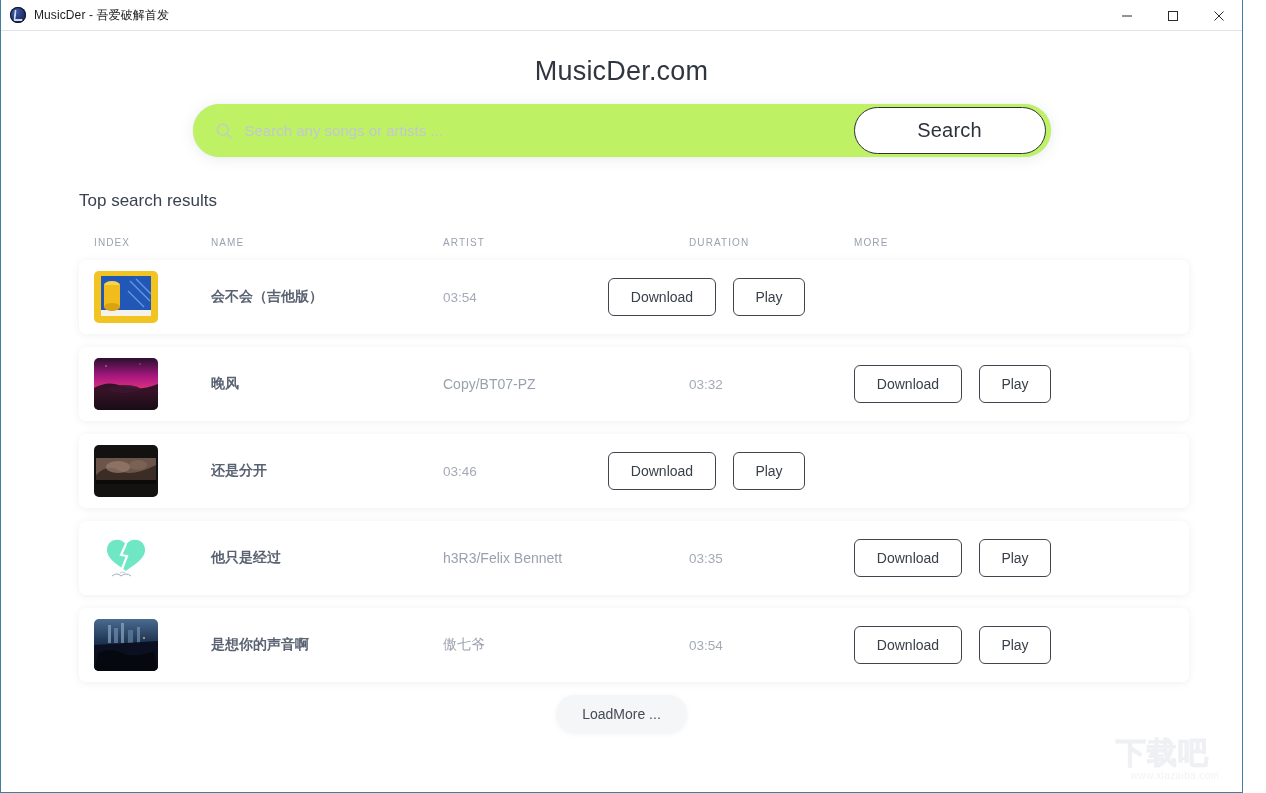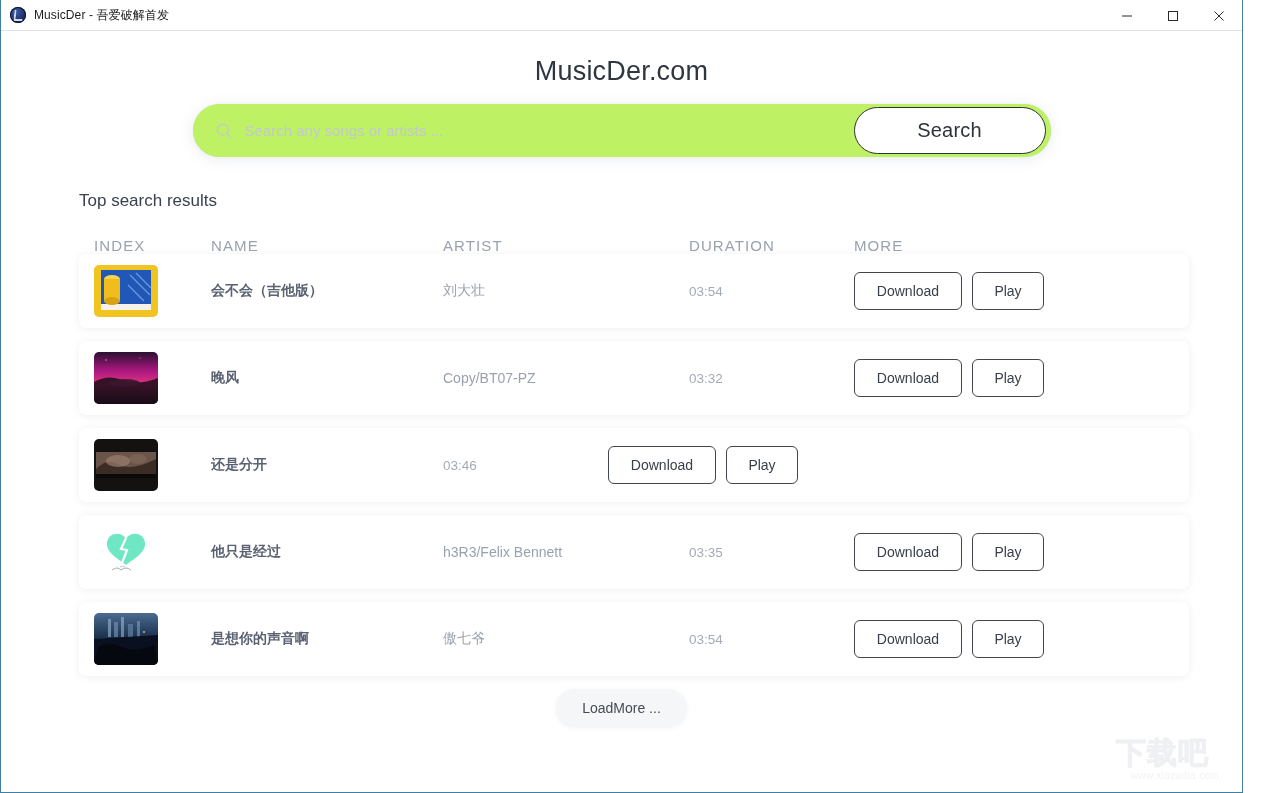--- a/index.html
+++ b/index.html
@@ -158,23 +158,23 @@
   .results-title {
     margin: 34px 0 0 78px;
     font-size: 17px;
     color: #3a4150;
     font-weight: 400;
   }
 
   .table-head {
     display: flex;
     align-items: center;
-    margin: 26px 0 0 78px;
+    margin: 26px 0 12px 78px;
     width: 1110px;
-    font-size: 15px;
+    font-size: 10px;
     letter-spacing: 1.1px;
     color: #9aa1af;
     box-sizing: border-box;
   }
   .col-index  { width: 132px; padding-left: 15px; box-sizing: border-box; }
   .col-name   { width: 232px; }
   .col-artist { width: 246px; }
   .col-dur    { width: 165px; }
   .col-more   { width: 335px; }
 
@@ -217,21 +217,21 @@
   }
   .song-dur {
     width: 165px;
     font-size: 13.5px;
     color: #a4aab6;
   }
   .row-actions {
     width: 335px;
     display: flex;
     align-items: center;
-    gap: 10px;
+    gap: 17px;
   }
   .btn-outline {
     border: 1px solid #41464e;
     background: #ffffff;
     border-radius: 6px;
     height: 38px;
     font-family: "Liberation Sans", sans-serif;
     font-size: 14px;
     color: #3a4049;
     cursor: pointer;
@@ -347,21 +347,20 @@
               <rect x="7" y="5" width="50" height="38" fill="#2158b8"></rect>
               <rect x="7" y="39" width="50" height="6" fill="#f4f2ea"></rect>
               <ellipse cx="18" cy="14" rx="8" ry="4" fill="#f6d44f"></ellipse>
               <rect x="10" y="14" width="16" height="22" fill="#f0bd1d"></rect>
               <ellipse cx="18" cy="36" rx="8" ry="4" fill="#d9a211"></ellipse>
               <path d="M36 10 L56 30 M42 8 L57 23 M34 20 L50 36" stroke="#7fa8e8" stroke-width="1.2" opacity=".8"></path>
             </svg>
           </div>
         </div>
         <div class="song-name">会不会（吉他版）</div>
-        <div class="song-artist">刘大壮</div>
         <div class="song-dur">03:54</div>
         <div class="row-actions">
           <button class="btn-outline btn-download">Download</button>
           <button class="btn-outline btn-play">Play</button>
         </div>
       </div>
 
       <div class="row-card">
         <div class="col-index">
           <div class="thumb">

